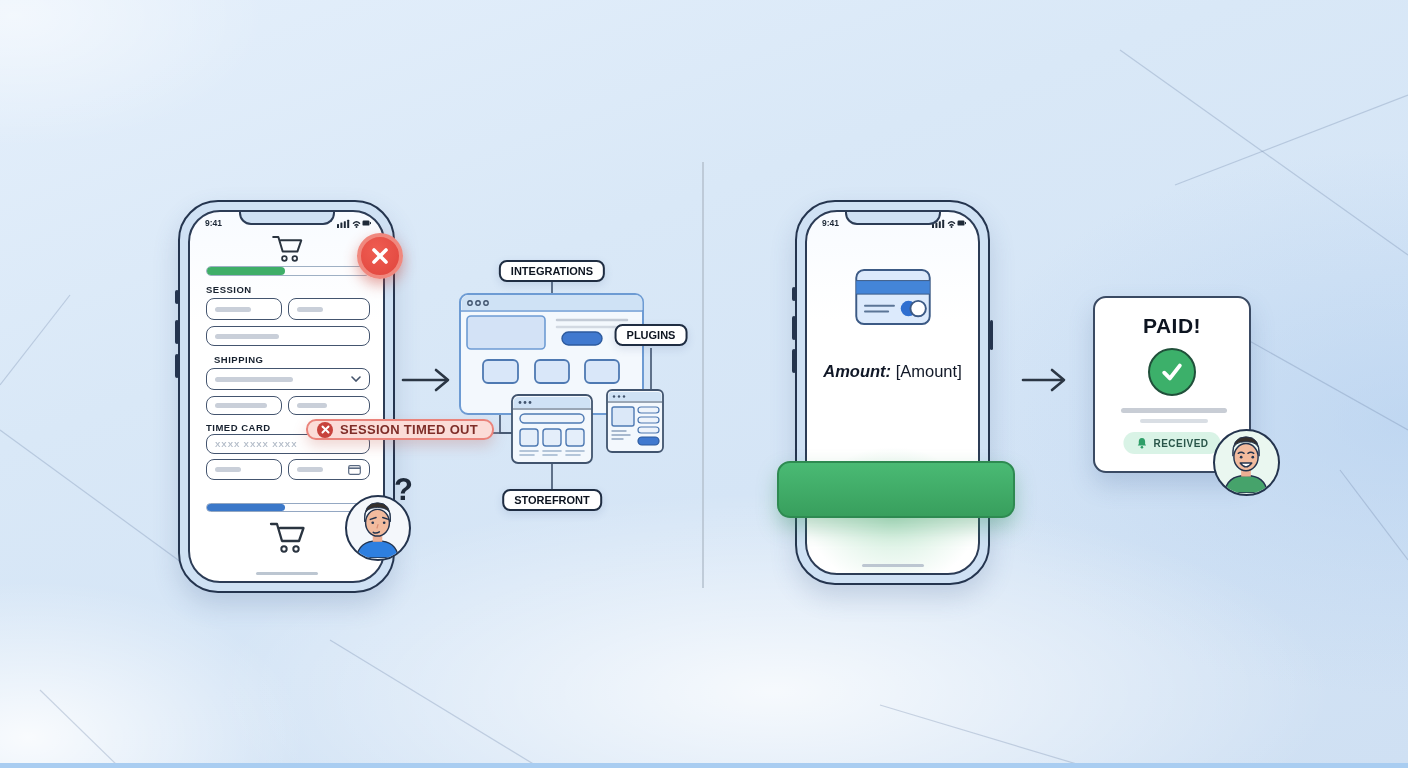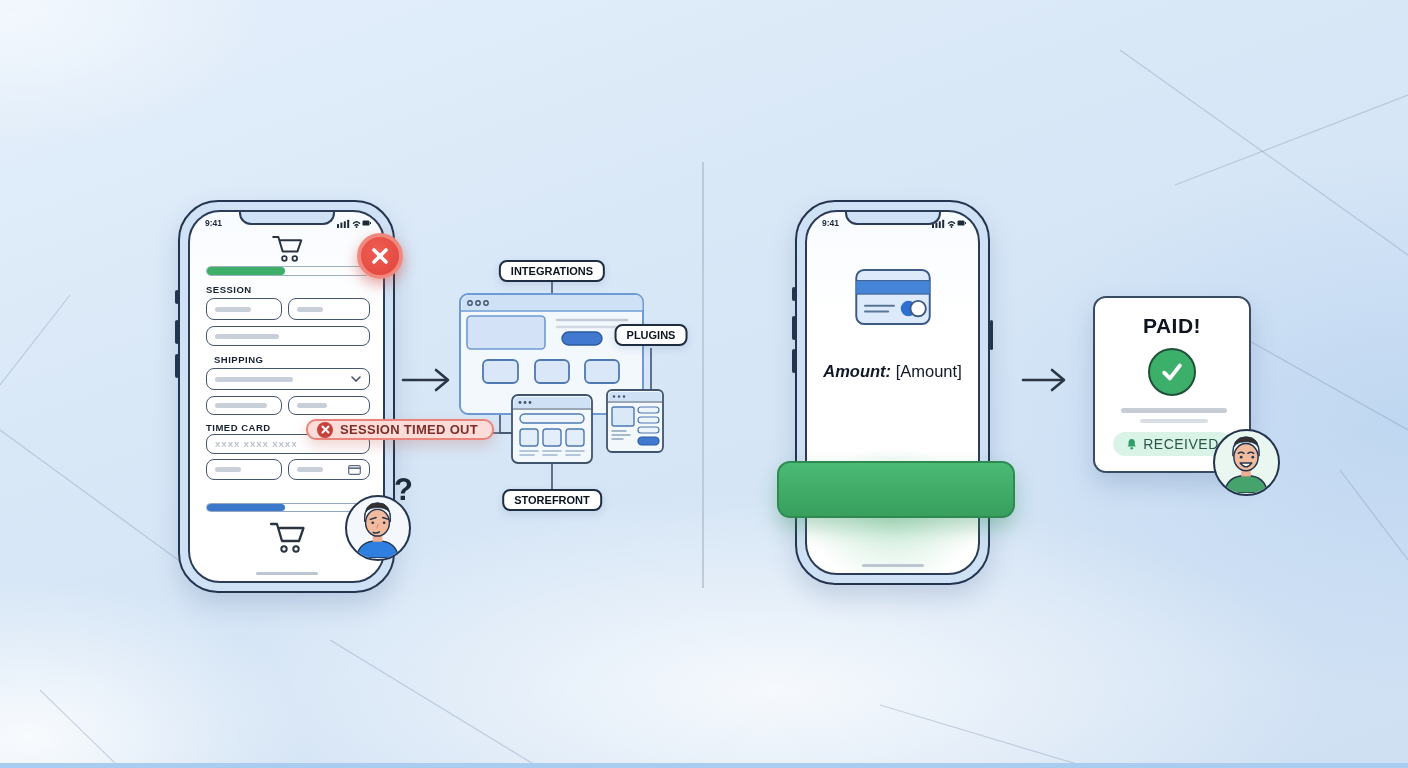--- a/index.html
+++ b/index.html
@@ -104,21 +104,21 @@
     border:2px solid #3a4a63; border-radius:13px; box-shadow:0 12px 24px rgba(70,100,150,.22); z-index:5; }
   .paid-title{ position:absolute; left:0; right:0; top:16px; text-align:center; font-size:21px; font-weight:800;
     letter-spacing:.5px; color:#0d1420; }
   .check-circle{ position:absolute; left:50%; transform:translateX(-50%); top:50px; width:48px; height:48px;
     border-radius:50%; background:#3cb06a; border:2px solid #20503a; display:flex; align-items:center; justify-content:center; }
   .sk-line{ position:absolute; border-radius:2.5px; }
   .sk-1{ left:26px; top:110px; width:106px; height:4.5px; background:#c8cdd5; }
   .sk-2{ left:45px; top:121px; width:68px; height:4px; background:#d9dee4; }
   .received-pill{ position:absolute; left:50%; transform:translateX(-50%); top:134px; display:flex; align-items:center;
     gap:5px; background:#d9f3e6; border-radius:13px; padding:4px 12px; }
-  .received-pill .rx-text{ font-size:14px; font-weight:400; letter-spacing:.5px; color:#2a564a; white-space:nowrap; }
+  .received-pill .rx-text{ font-size:10px; font-weight:700; letter-spacing:.5px; color:#2a564a; white-space:nowrap; }
 </style>
 </head>
 <body>
 
 <div class="canvas">
 
   <svg class="bg-lines" width="1408" height="768" viewBox="0 0 1408 768">
     <g stroke="rgba(105,130,165,.30)" stroke-width="1.2" fill="none">
       <path d="M1120 50 L1408 255"></path>
         <path d="M1408 95 L1175 185"></path>

